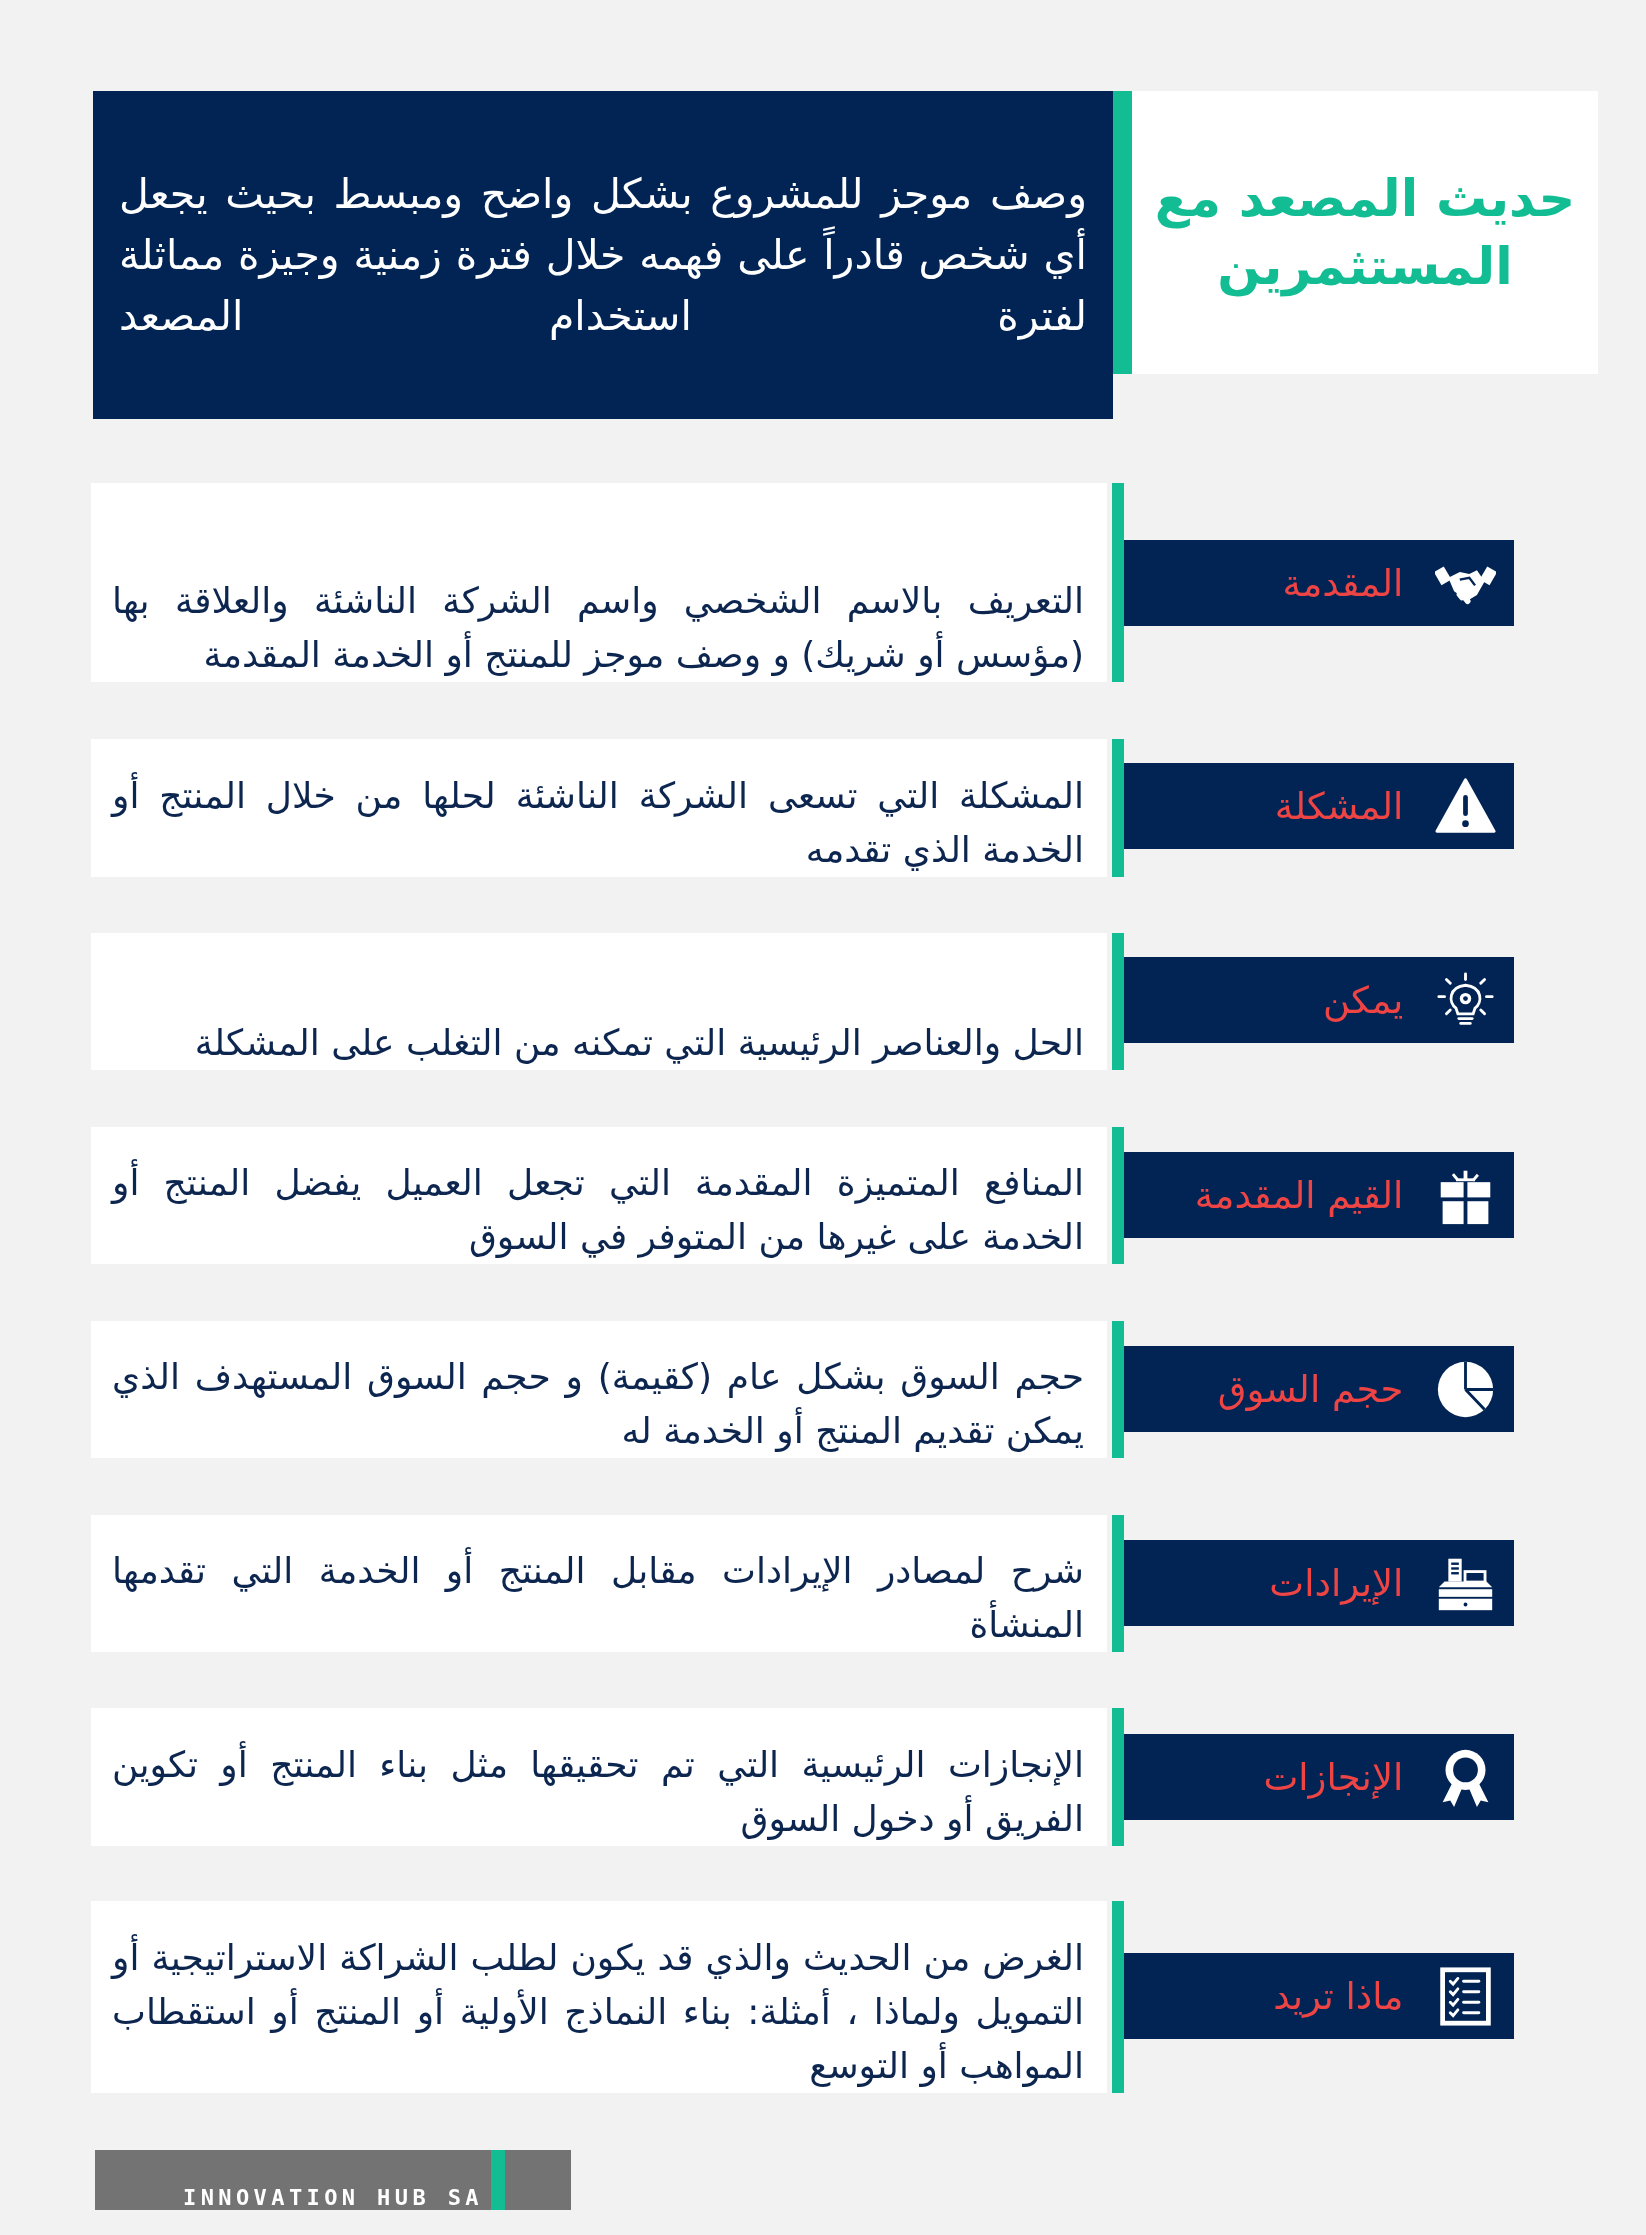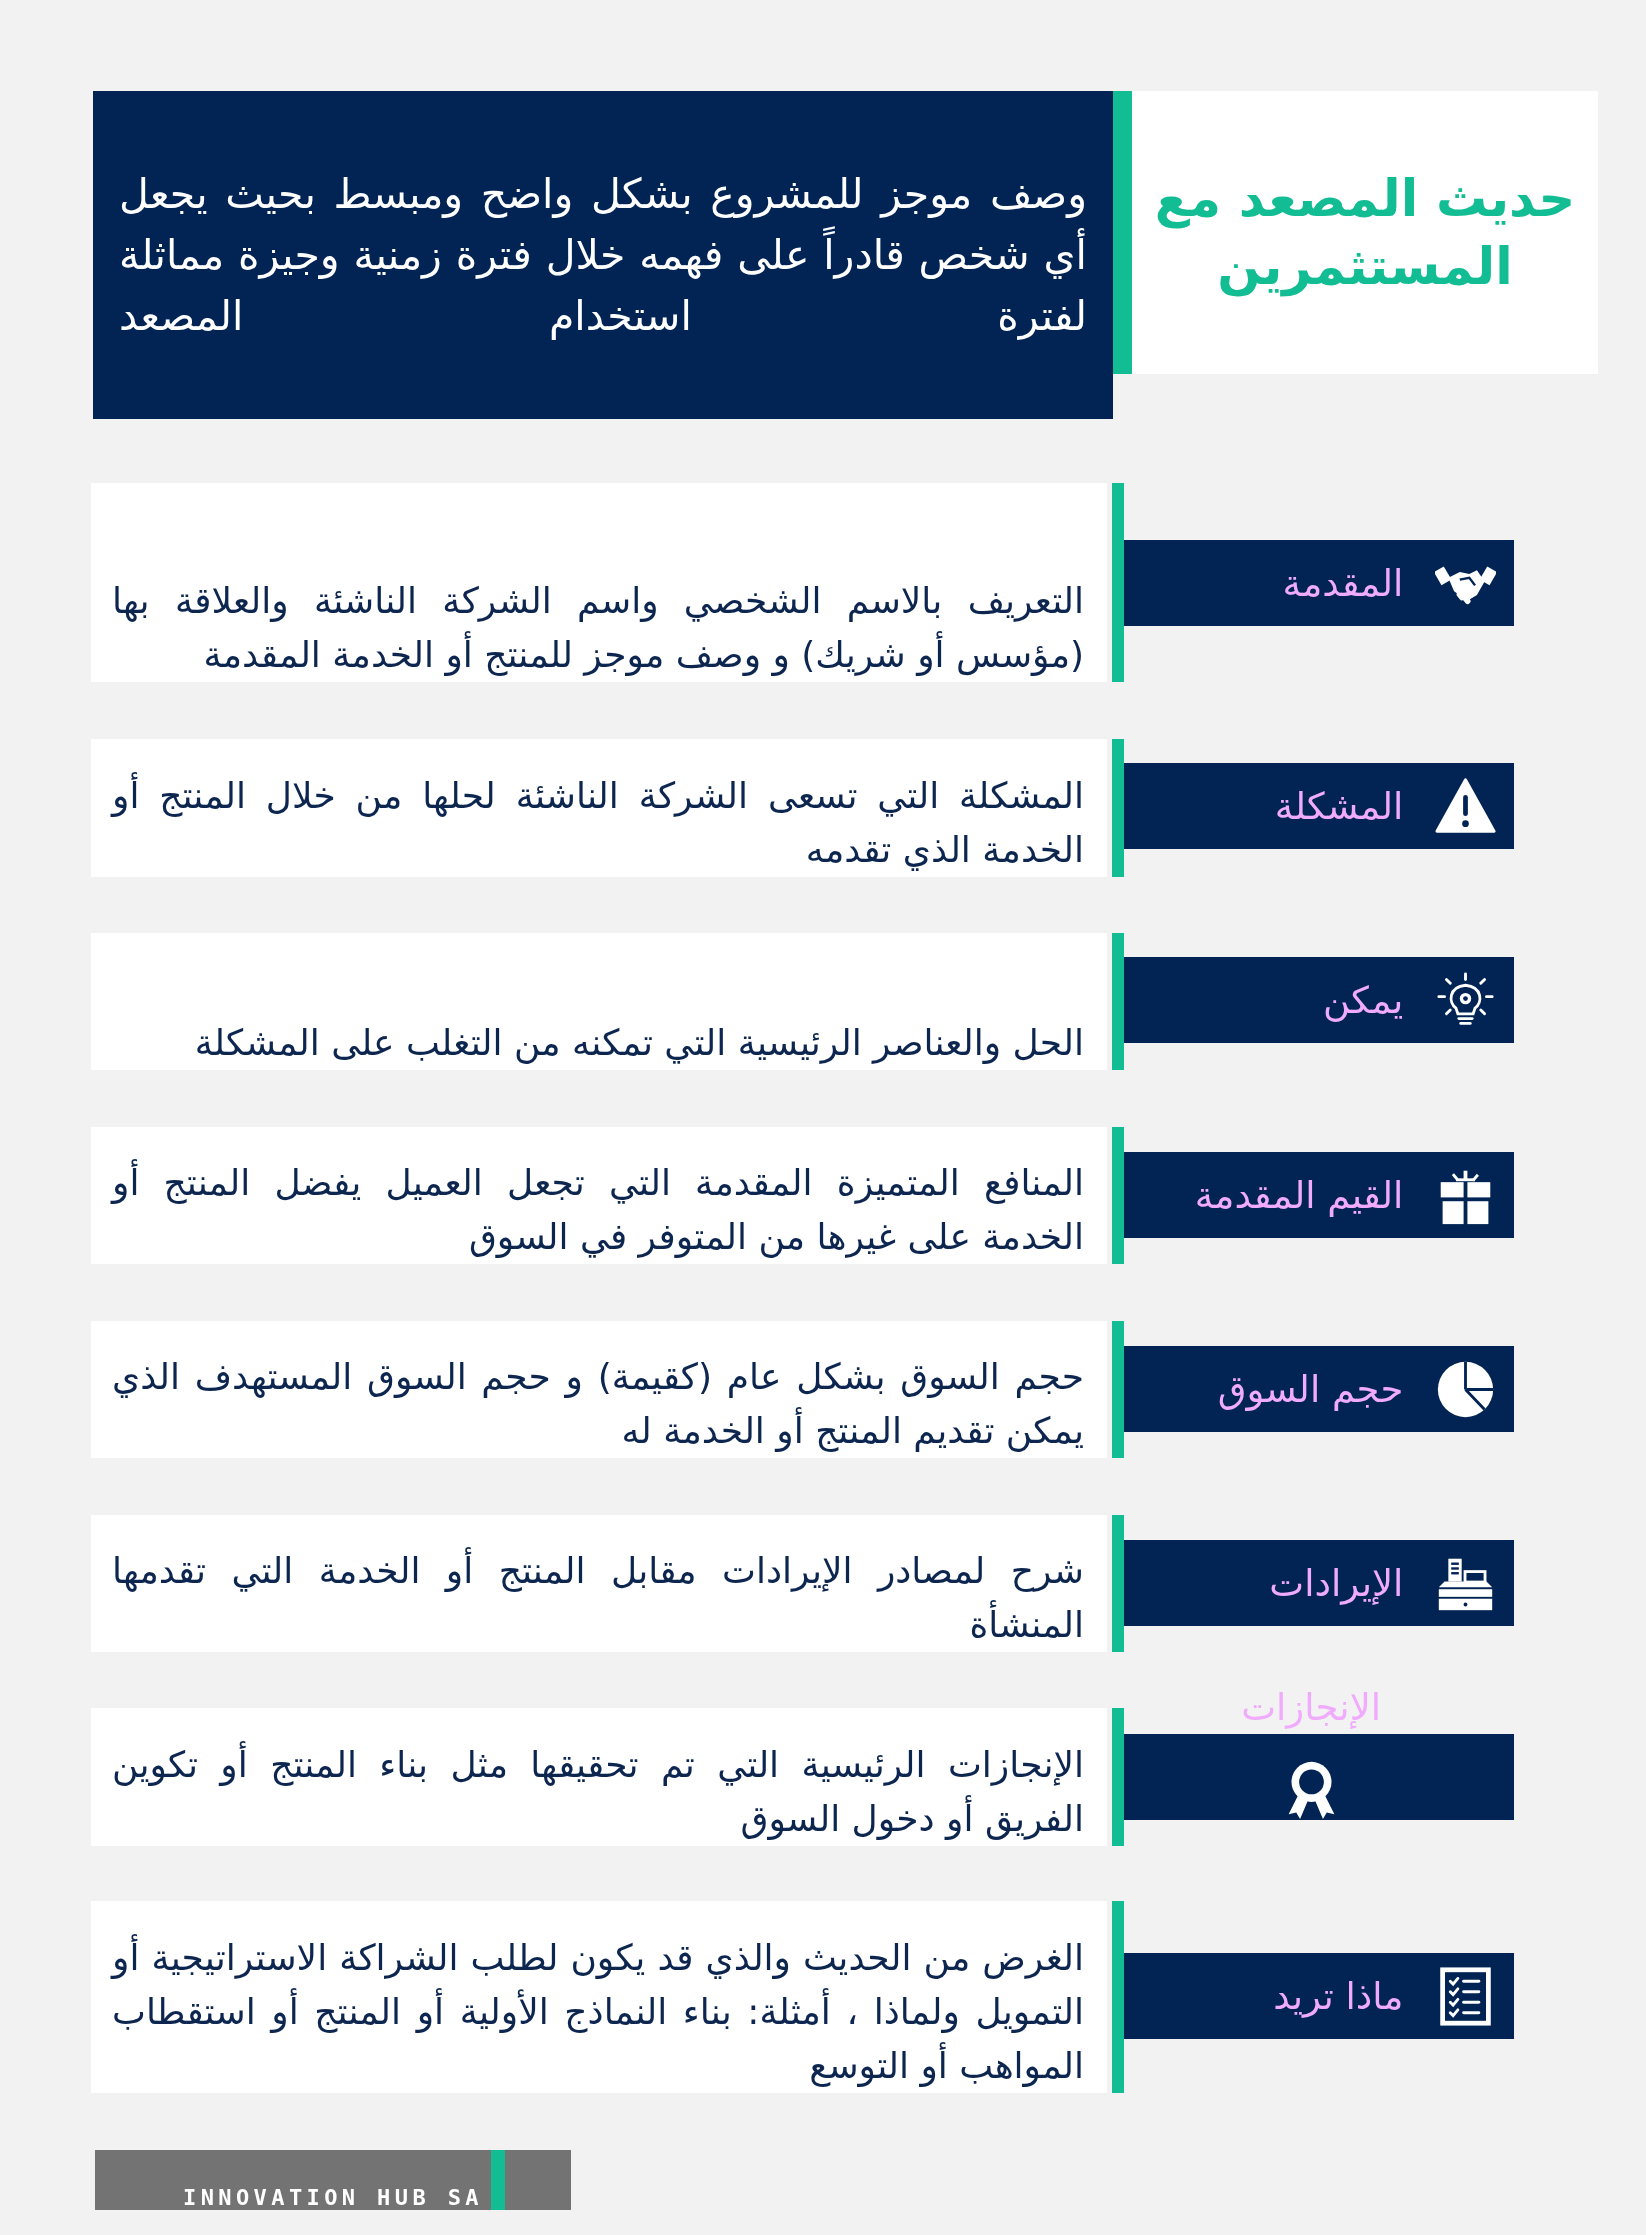--- a/index.html
+++ b/index.html
@@ -43,21 +43,21 @@
     direction: rtl; text-align: justify; text-align-last: right;
     color: #0d2650; font-size: 36px; line-height: 54px; width: 100%;
   }
   .row-accent { left: 1112px; width: 12.2px; background: #12bd93; }
   .row-label {
     left: 1124px; width: 390px; background: #022454;
     display: flex; align-items: center; justify-content: flex-end;
     padding-right: 15.7px; gap: 30px;
   }
   .row-label-text {
-    direction: rtl; color: #f0abfc; font-size: 37px; white-space: nowrap;
+    direction: rtl; color: #ef4444; font-size: 37px; white-space: nowrap;
   }
   .row-icon { width: 65px; height: 65px; display: flex; align-items: center; justify-content: center; }
   .row-icon svg { width: 61px; height: 61px; }
 
   
   .ftr {
     left: 95px; top: 2150px; width: 476px; height: 60px; background: #737373;
     display: flex; align-items: flex-end; justify-content: center;
   }
   .ftr-text {
@@ -197,21 +197,21 @@
           <circle cx="32" cy="54" r="2"></circle>
         </g>
       </svg>
   </span>
 </div>
 
 <div class="abs row-box" style="top:1708px;height:138px;">
   <div class="row-text">الإنجازات الرئيسية التي تم تحقيقها مثل بناء المنتج أو تكوين الفريق أو دخول السوق</div>
 </div>
 <div class="abs row-accent" style="top:1708px;height:138px;"></div>
-<div class="abs row-label" style="top:1734px;height:86px;flex-direction:column;">
+<div class="abs row-label" style="top:1734px;height:86px;">
   <span class="row-label-text">الإنجازات</span>
   <span class="row-icon">
     <svg viewBox="0 0 64 64">
         <g fill="#fff">
       <path d="M18 38 L8 58 L16 56 L20 63 L28 44 Z"></path>
           <path d="M46 38 L56 58 L48 56 L44 63 L36 44 Z"></path>
       <circle cx="32" cy="24" r="21"></circle>
         </g>
         <circle cx="32" cy="24" r="13" fill="#022454"></circle>
       </svg>

